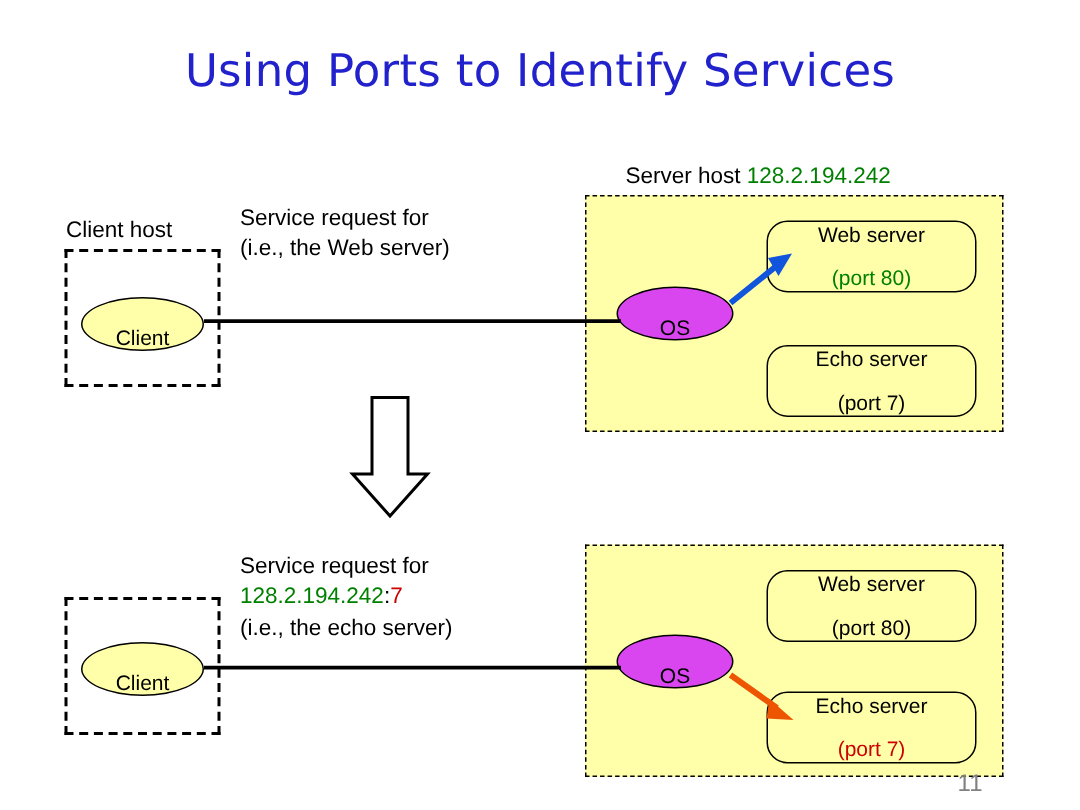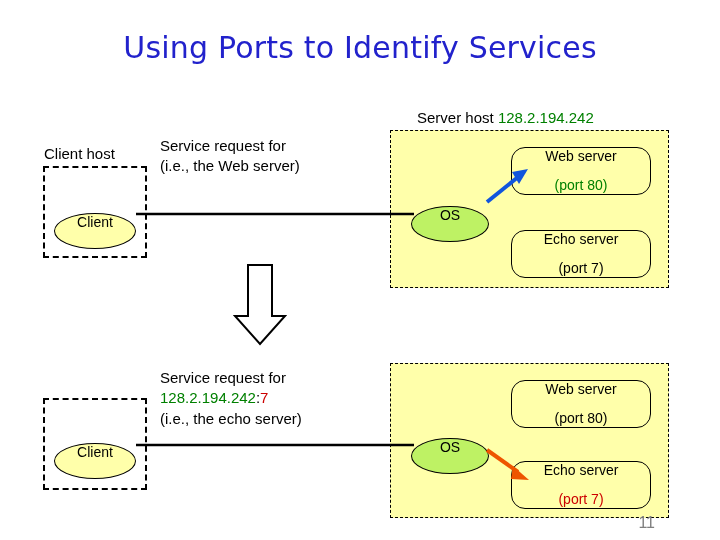--- a/index.html
+++ b/index.html
@@ -56,28 +56,27 @@
     white-space: nowrap;
   }
 
   
   .ellipse {
     position: absolute;
     background: #ffffaa;
     border: 1.2px solid #000000;
     border-radius: 50%;
     display: flex;
-    align-items: flex-start;
+    align-items: flex-end;
     justify-content: center;
     font-size: 14px;
     box-sizing: border-box;
-    margin-top: 15px;
   }
   .ellipse.plain {
-    background: #bef264;
+    background: #d946ef;
   }
 
   
   .server-box {
     position: absolute;
     background: #ffffaa;
     border: 1.2px solid #000000;
     border-radius: 14px;
     box-sizing: border-box;
     display: flex;

